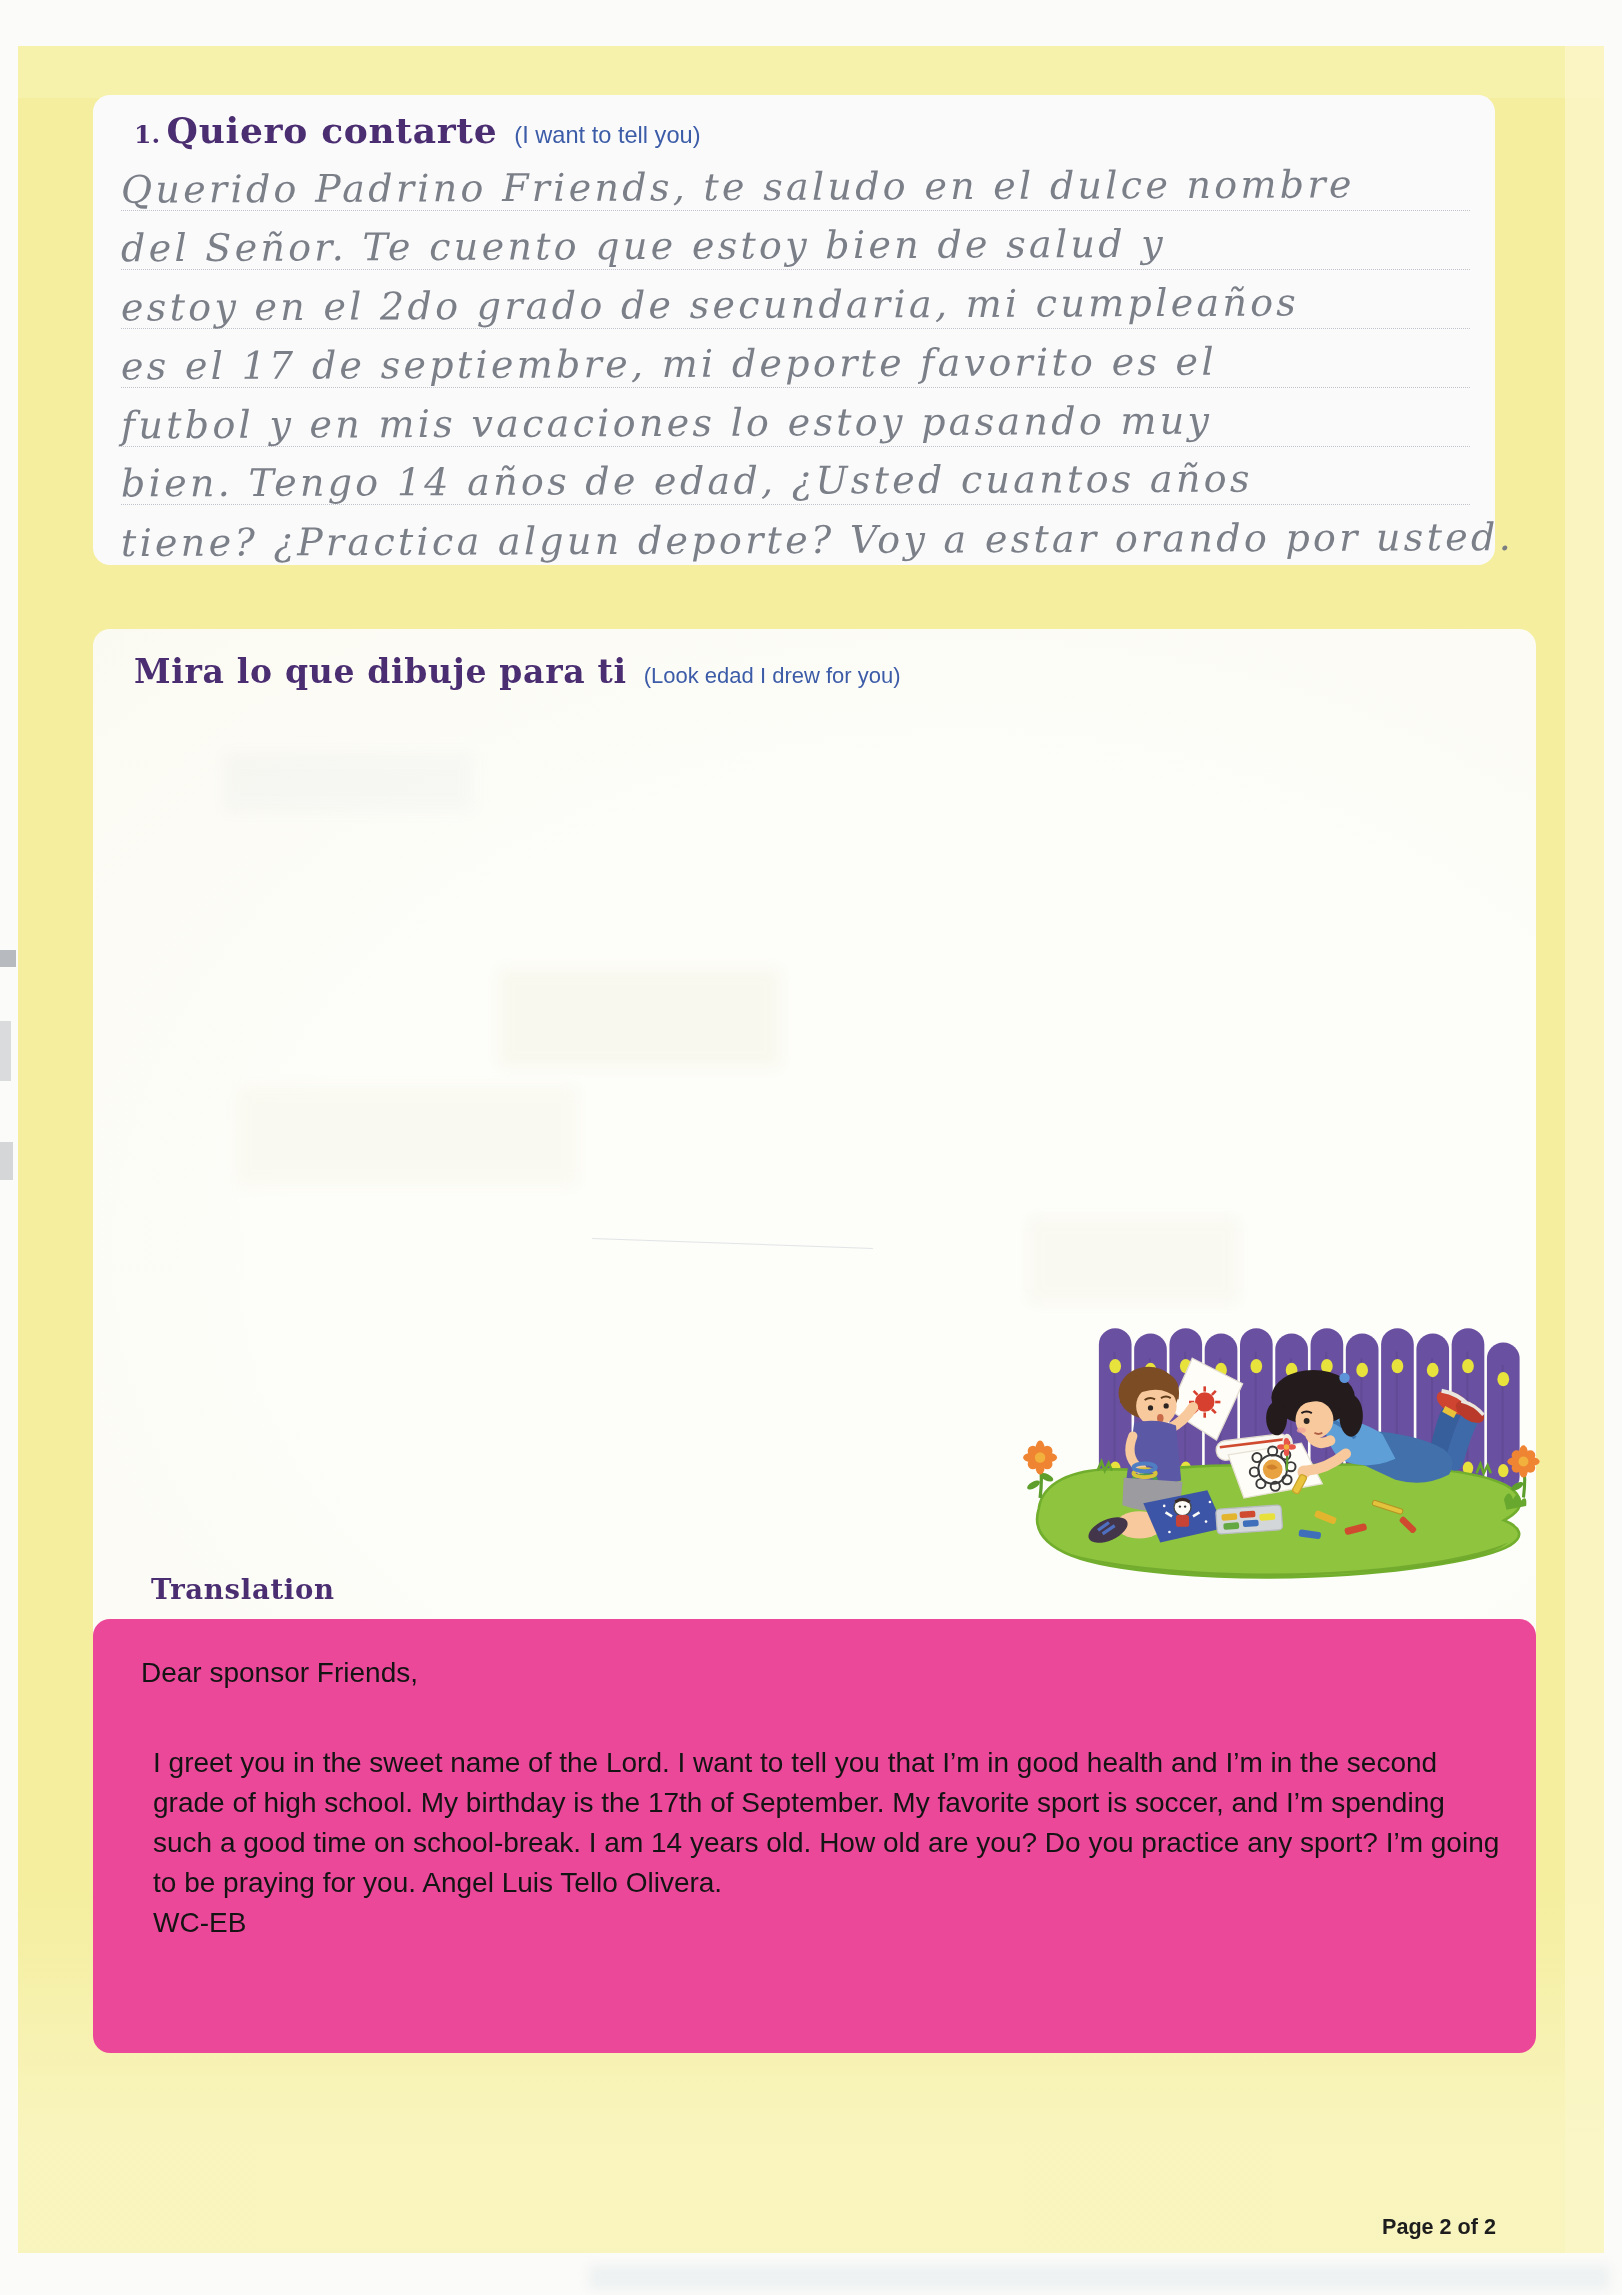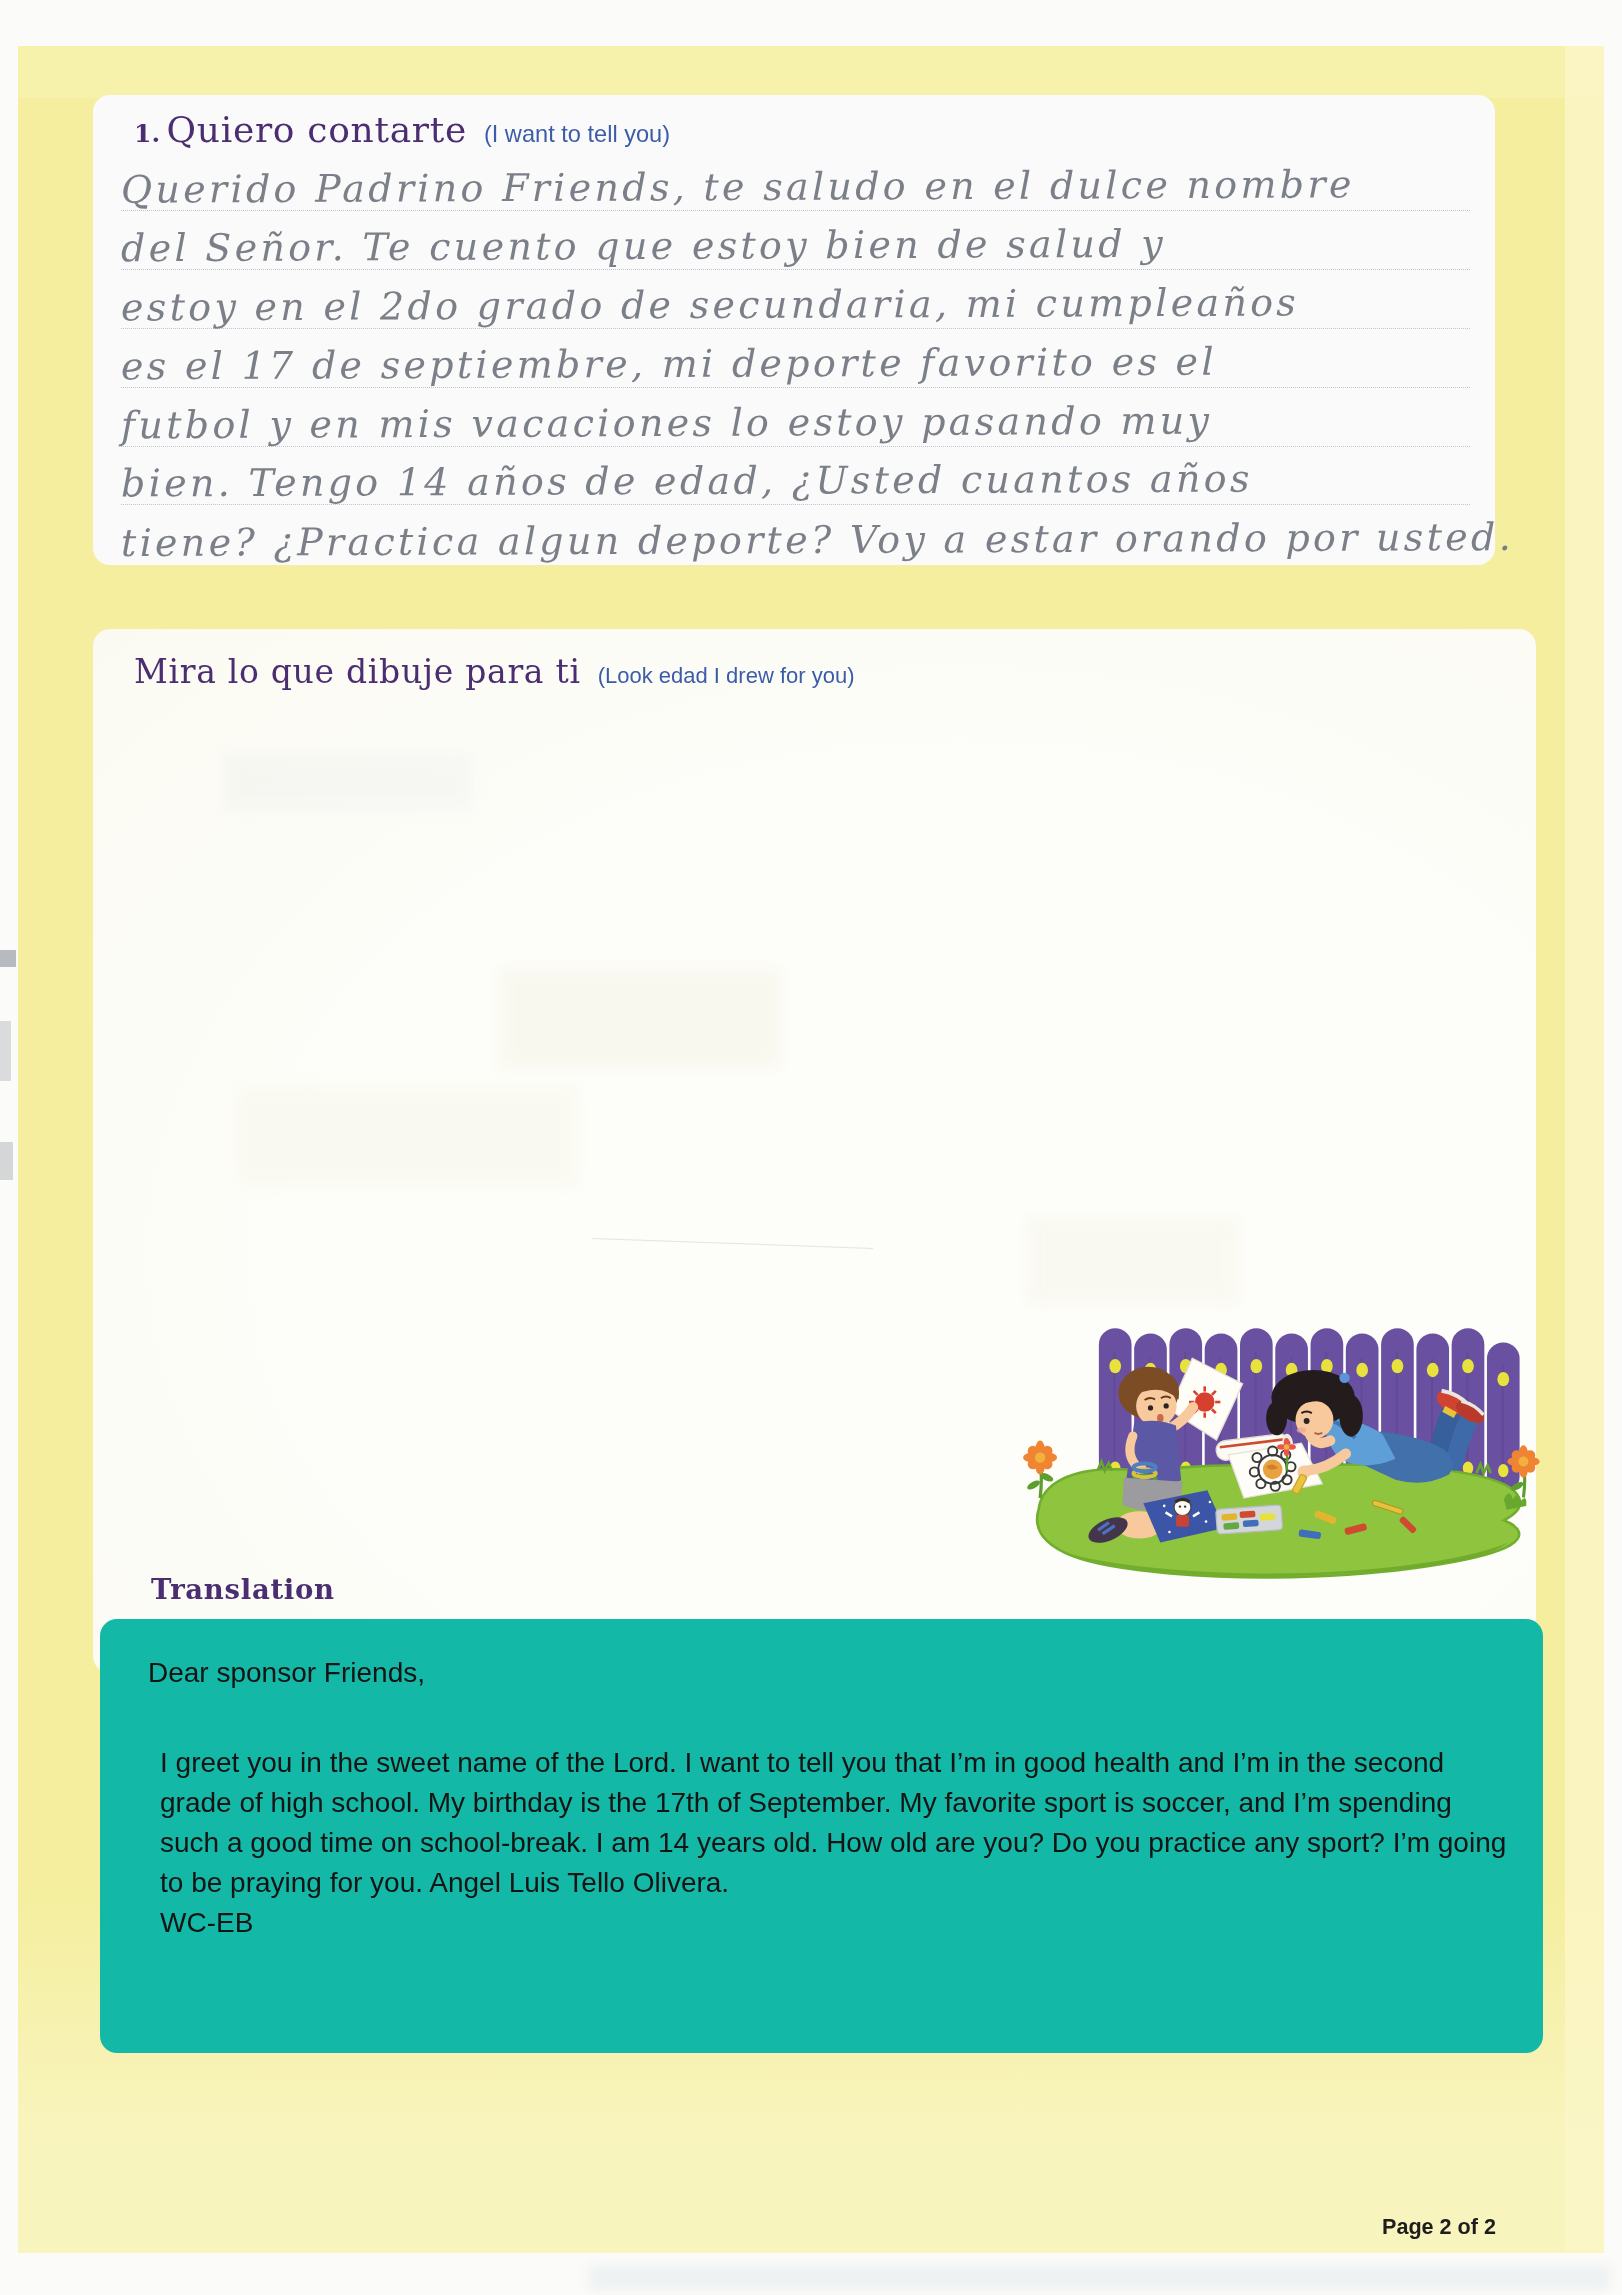--- a/index.html
+++ b/index.html
@@ -21,26 +21,26 @@
   .yellow-bottom-light{left:0;bottom:0;width:100%;height:366px;
     background:linear-gradient(180deg,rgba(250,246,198,0) 0%,rgba(250,246,198,.8) 70%);}
 
   
   .panel{
     background:#fcfcfa;border-radius:17px;
   }
   .panel-letter{left:93px;top:95px;width:1402px;height:470px;background:#fafafb;}
   .panel-drawing{left:93px;top:629px;width:1443px;height:1044px;
      background:radial-gradient(ellipse at 60% 60%, #fdfdf9 55%, #fbfaf2 100%);}
-  .panel-translation{left:93px;top:1619px;width:1443px;height:434px;background:#14b8a6;margin-left:7px;}
+  .panel-translation{left:93px;top:1619px;width:1443px;height:434px;background:#ec4899;}
 
   
   .sec-head{display:flex;align-items:baseline;white-space:nowrap;}
   .sec-num{font-family:"DejaVu Serif",serif;font-weight:bold;color:#4b2e72;font-size:25px;margin-right:6.5px;}
-  .sec-title{font-family:"DejaVu Serif",serif;font-weight:normal;color:#4b2e72;font-size:36px;letter-spacing:0.7px;}
+  .sec-title{font-family:"DejaVu Serif",serif;font-weight:bold;color:#4b2e72;font-size:36px;letter-spacing:0.7px;}
   .sec-sub{font-size:23.6px;color:#3c5ca8;margin-left:17px;font-weight:normal;letter-spacing:0px;}
   .trans-title{font-family:"DejaVu Serif",serif;font-weight:bold;color:#4b2e72;font-size:27.5px;letter-spacing:0.7px;}
 
   
   .hw-area{left:27.5px;top:56px;right:25px;height:412px;}
   .hw-row{position:absolute;left:0;right:0;height:59px;
     border-bottom:1.3px dotted #c1c4cd;
     display:flex;align-items:flex-end;}
   .hw-row.last{border-bottom:none;}
   .hw-text{

